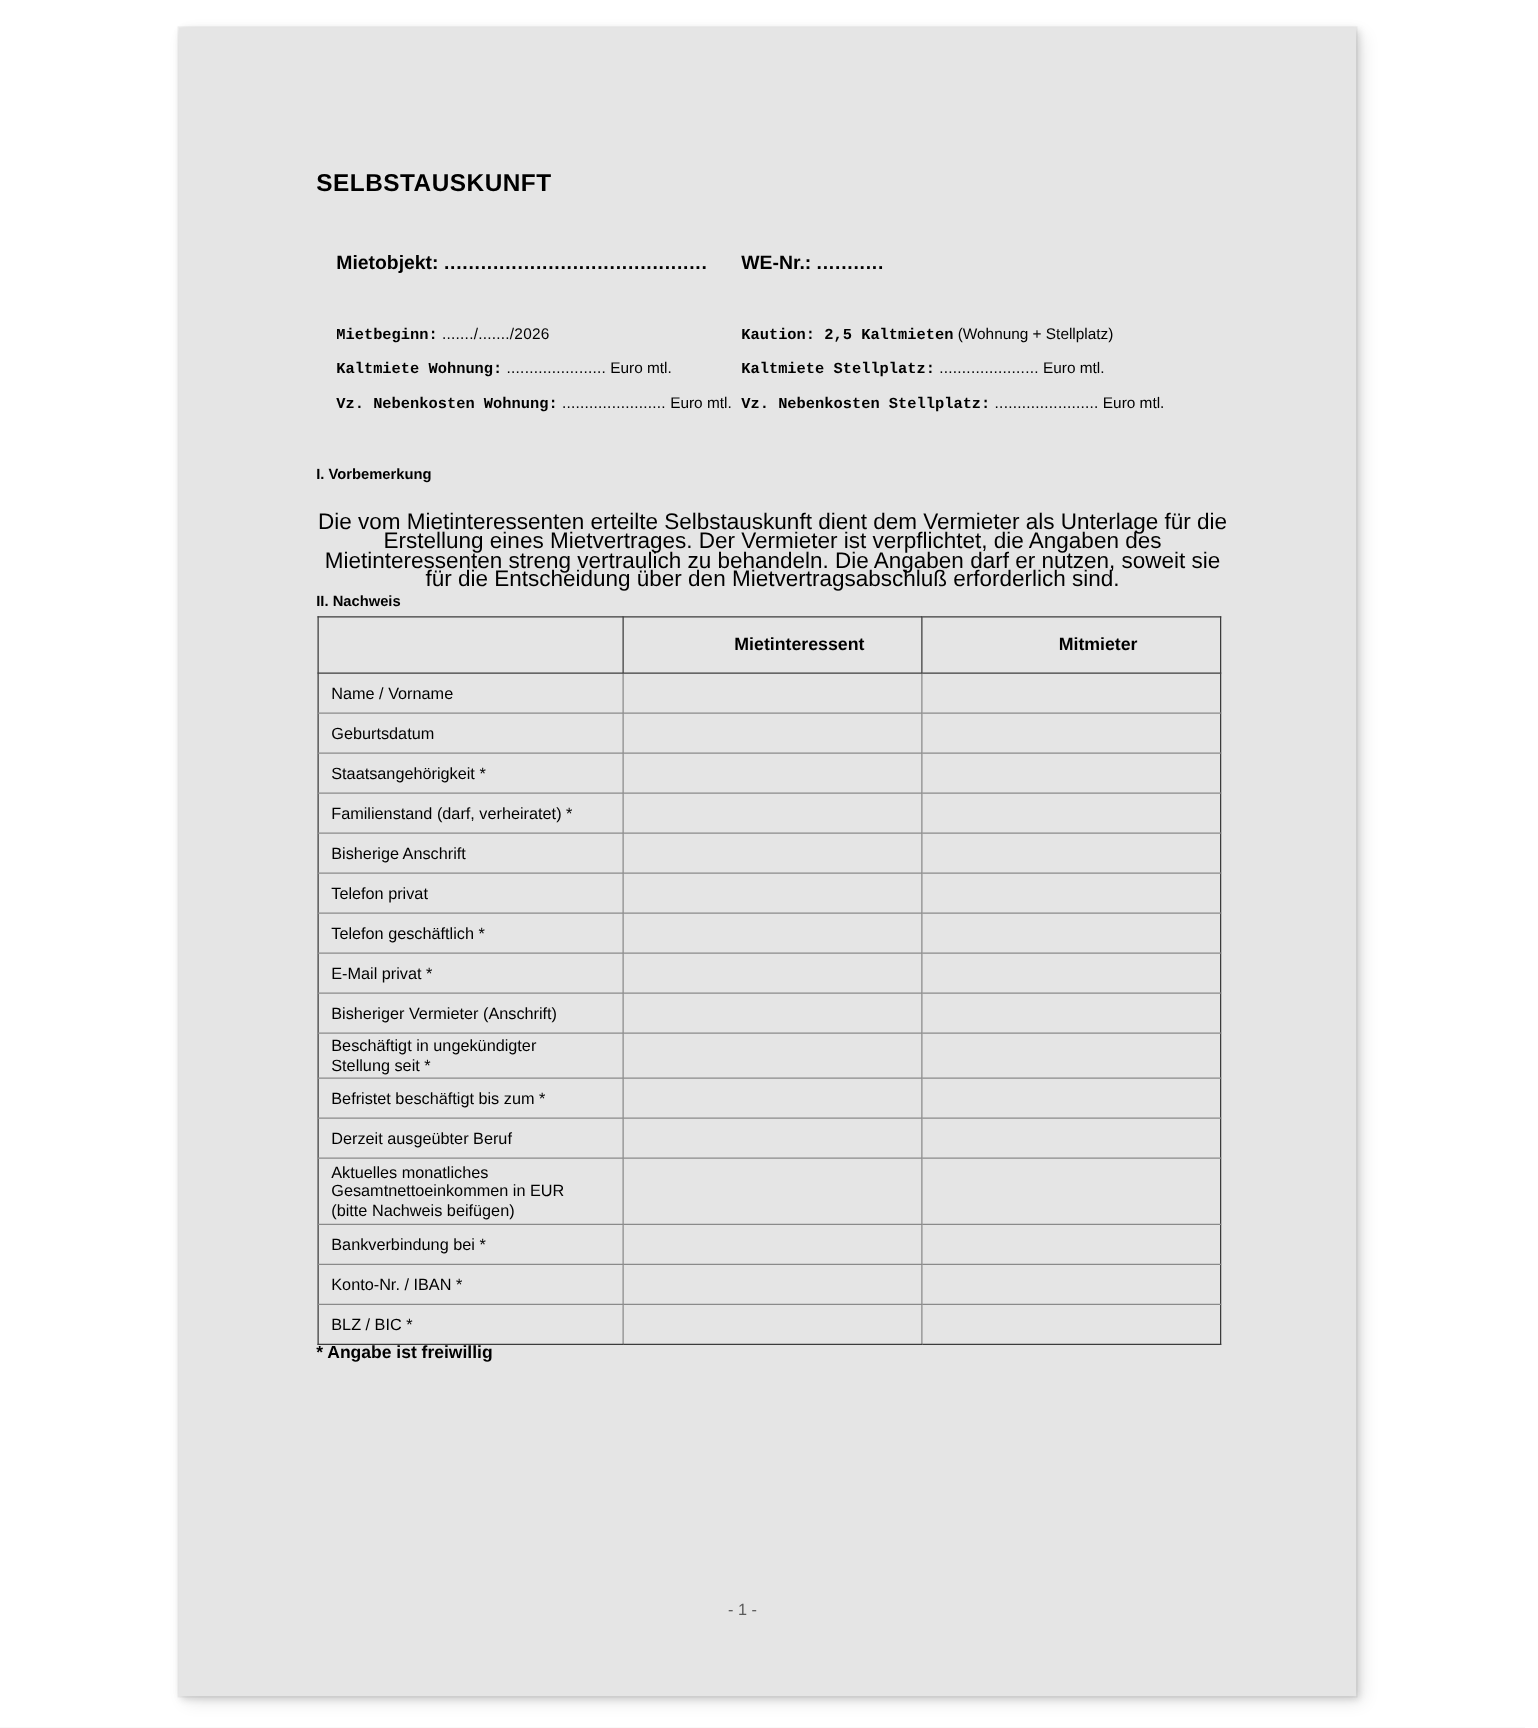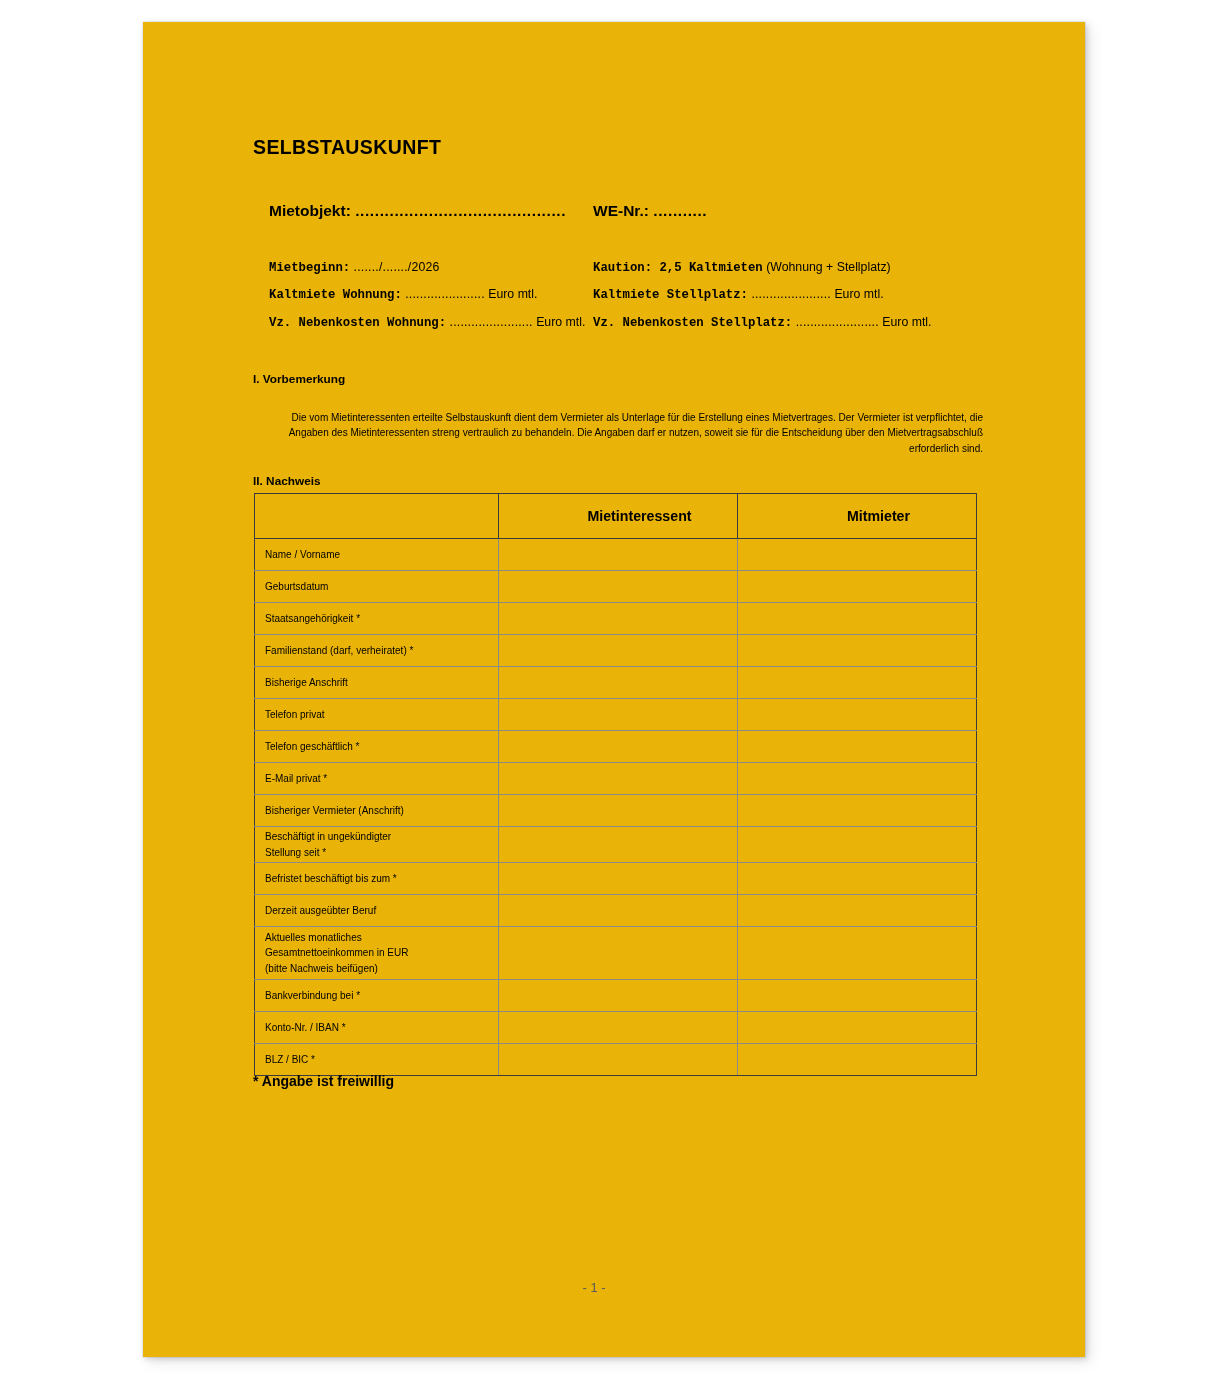--- a/index.html
+++ b/index.html
@@ -16,21 +16,21 @@
     overflow: hidden;
   }
 
   
   #page-sheet {
     position: absolute;
     left: 143px;
     top: 22px;
     width: 942px;
     height: 1335px;
-    background: #eab308;
+    background: #e5e5e5;
     box-shadow: 0 0 0 1px rgba(0,0,0,0.055),
                 2px 2px 6px rgba(0,0,0,0.16),
                 5px 5px 14px rgba(0,0,0,0.09);
   }
 
   #page-inner {
     position: absolute;
     left: 0; top: 0; right: 0; bottom: 0;
   }
 
@@ -72,23 +72,23 @@
     font-weight: bold;
   }
   .sec-vorbemerkung { top: 350px; }
   .sec-angaben { top: 452px; }
 
   .body-para {
     position: absolute;
     left: 110px;
     top: 388px;
     width: 730px;
-    font-size: 10px;
+    font-size: 18px;
     line-height: 15.3px;
-    text-align: right;
+    text-align: center;
   }
 
   
   .form-table {
     position: absolute;
     left: 111px;
     top: 471px;
     width: 722px;
     border-collapse: collapse;
     table-layout: fixed;
@@ -111,21 +111,21 @@
     border-color: #3c3c3c;
     padding-left: 43px;
   }
   .form-table thead th.blank-head { }
 
   .form-table tbody td {
     height: 27px;
   }
   .form-table tbody td.lbl-cell {
     padding: 2px 0 2px 10px;
-    font-size: 10px;
+    font-size: 13px;
     line-height: 15.2px;
     text-align: left;
   }
   .form-table tbody tr.tall td { height: 31px; }
   .form-table tbody tr.xtall td { height: 48px; }
   .form-table tbody tr.last td { border-bottom-width: 1.6px; border-bottom-color: #3c3c3c; }
 
   .form-table tbody td.lbl-cell,
   .form-table tbody td.val-cell { border-color: #8a8a8a; }
   .form-table tbody td:first-child { border-left-color: #3c3c3c; border-left-width: 1.6px; }

